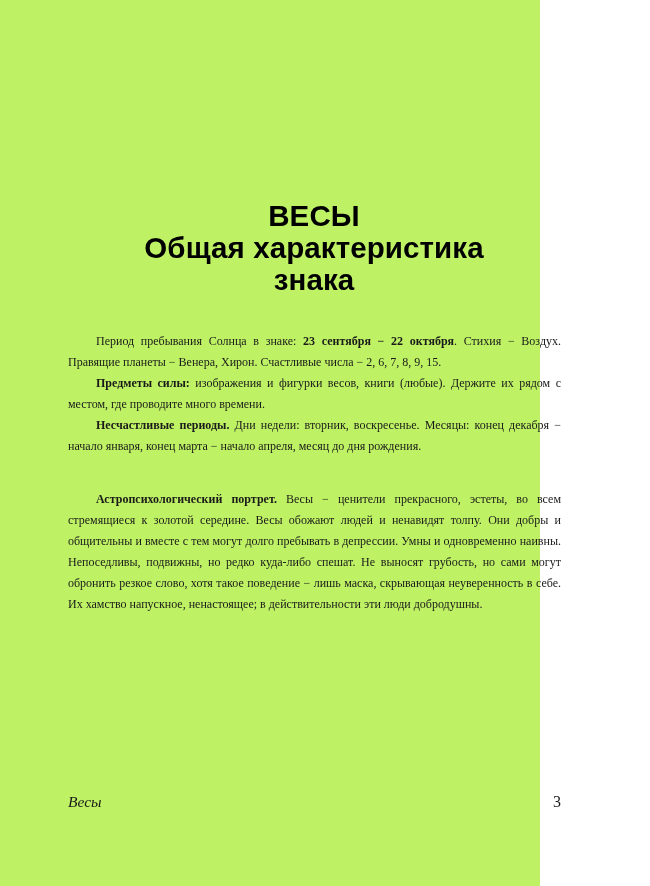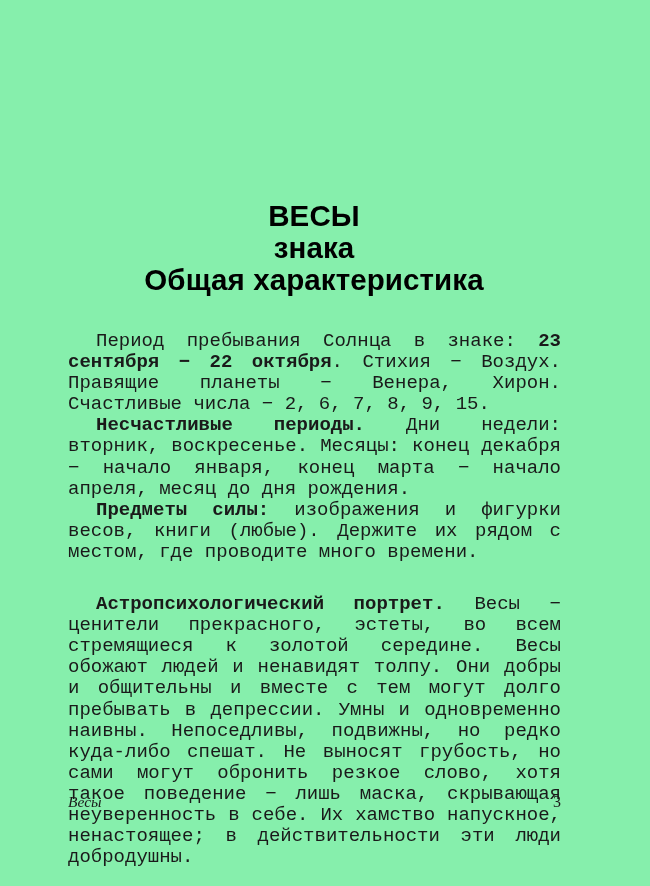--- a/index.html
+++ b/index.html
@@ -14,23 +14,23 @@
     position: relative;
     overflow: hidden;
     font-family: "Liberation Serif", "DejaVu Serif", serif;
     color: #000000;
     -webkit-font-smoothing: antialiased;
   }
 
   .page {
     position: absolute;
     inset: 0;
-    width: 650px;
+    width: 540px;
     height: 886px;
-    background: #86efac;
+    background: #bef264;
   }
 
   
   .heading {
     position: absolute;
     left: 68px;
     top: 200px;
     width: 492px;
     text-align: center;
     font-family: "Liberation Sans", "DejaVu Sans", sans-serif;
@@ -44,22 +44,22 @@
     display: block;
     white-space: nowrap;
   }
 
   
   .body-col {
     position: absolute;
     left: 68px;
     top: 331px;
     width: 493px;
-    font-family: Liberation Mono, monospace;
-    font-size: 19px;
+    font-family: Liberation Serif, serif;
+    font-size: 12px;
     line-height: 21.1px;
     text-align: justify;
     text-justify: inter-word;
     color: #1a1a1a;
     hyphens: manual;
   }
   .body-col p {
     margin: 0;
     text-indent: 28px;
     text-align: justify;
@@ -100,32 +100,32 @@
     font-size: 16px;
   }
 </style>
 </head>
 <body>
 
 <div class="page">
 
   <div class="heading">
     <span class="hline">ВЕСЫ</span>
+    <span class="hline">Общая характеристика</span>
     <span class="hline">знака</span>
-    <span class="hline">Общая характеристика</span>
   </div>
 
   <div class="body-col">
 
     <p><span>Период пребывания Солнца в знаке: </span><span class="lead">23 сентября − 22 октября</span><span>. Стихия − Воздух. Правящие планеты − Венера, Хирон. Счастливые числа − 2, 6, 7, 8, 9, 15.</span></p>
 
 
+    <p><span class="lead">Предметы силы:</span><span> изображения и фигурки весов, книги (любые). Держите их рядом с местом, где проводите много времени.</span></p>
+
     <p><span class="lead">Несчастливые периоды.</span><span> Дни недели: вторник, воскресенье. Месяцы: конец декабря − начало января, конец марта − начало апреля, месяц до дня рождения.</span></p>
-
-    <p><span class="lead">Предметы силы:</span><span> изображения и фигурки весов, книги (любые). Держите их рядом с местом, где проводите много времени.</span></p>
 
     <p><span class="lead">Астропсихологический портрет.</span><span> Весы − ценители прекрасного, эстеты, во всем стремящиеся к золотой середине. Весы обожают людей и ненавидят толпу. Они добры и общительны и вместе с тем могут долго пребывать в депрессии. Умны и одновременно наивны. Непоседливы, подвижны, но редко куда-либо спешат. Не выносят грубость, но сами могут обронить резкое слово, хотя такое поведение − лишь маска, скрывающая неуверенность в себе. Их хамство напускное, ненастоящее; в действительности эти люди добродушны.</span></p>
 
   </div>
 
   <div class="footer">
     <span class="running-head">Весы</span>
     <span class="page-number">3</span>
   </div>
 

